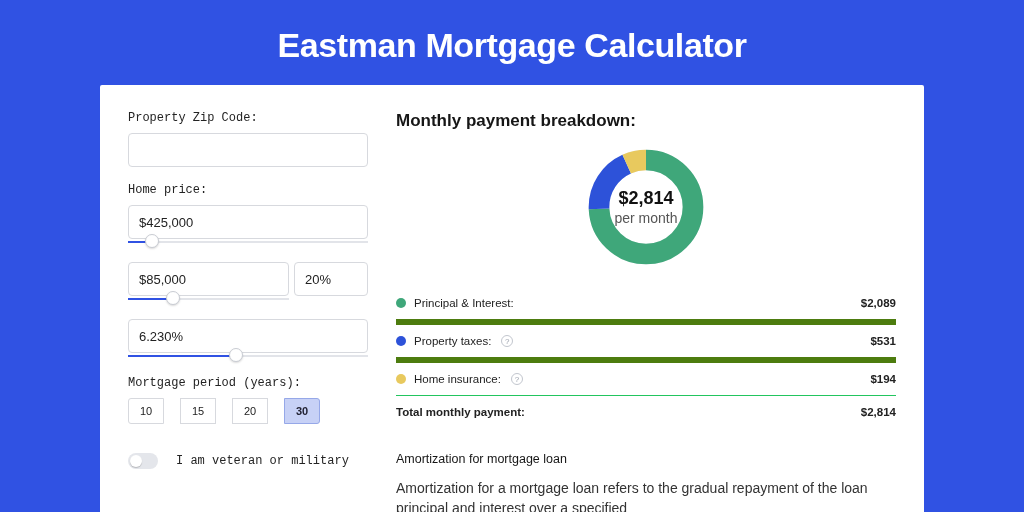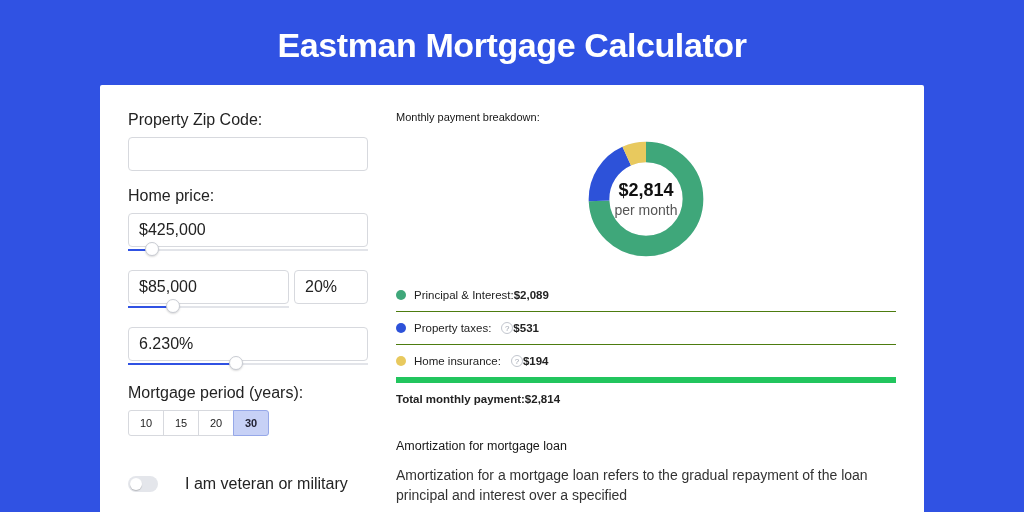--- a/index.html
+++ b/index.html
@@ -30,32 +30,33 @@
     min-height: 420px;
   }
   .left {
     width: 240px;
     flex-shrink: 0;
   }
   .right {
     flex: 1;
   }
   .field-label {
-    font-size: 16px;
+    font-size: 12px;
     color: #232323;
     margin-bottom: 8px;
     display: block;
+    font-family: Liberation Mono, monospace;
   }
   .text-input {
     width: 100%;
     height: 34px;
     border: 1px solid #d7d9de;
     border-radius: 4px;
     padding: 0 10px;
-    font-size: 16px;
+    font-size: 13px;
     color: #222;
   }
   .field { margin-bottom: 16px; }
   .slider-wrap { position: relative; height: 8px; margin-top: -1px; }
   .slider-track {
     position: absolute; left: 0; right: 0; top: 3px; height: 2px;
     background: #e2e4e9;
   }
   .slider-fill {
     position: absolute; left: 0; top: 3px; height: 2px;
@@ -63,21 +64,21 @@
   }
   .slider-thumb {
     position: absolute; top: -4px; width: 14px; height: 14px;
     background: #fff; border: 1px solid #c9ccd3; border-radius: 50%;
     box-shadow: 0 1px 2px rgba(0,0,0,.15);
     transform: translateX(-50%);
   }
   .row-two { display: flex; gap: 5px; }
   .row-two .col1 { flex: 1; }
   .row-two .col2 { width: 74px; }
-  .period-group { display: flex; }
+  .period-group { display: flex; gap: 17px; }
   .period-btn {
     flex: none;
     width: 36px; height: 26px;
     border: 1px solid #d7d9de;
     background: #fff;
     font-size: 11px;
     color: #222;
     display: flex; align-items: center; justify-content: center;
     cursor: pointer;
     margin-right: -1px;
@@ -97,55 +98,55 @@
     background: #e4e6eb; position: relative;
     flex-shrink: 0;
   }
   .toggle::after {
     content: ""; position: absolute; left: 2px; top: 2px;
     width: 12px; height: 12px; border-radius: 50%;
     background: #fff; box-shadow: 0 1px 1px rgba(0,0,0,.2);
   }
 
   .section-title {
-    font-size: 11px;
-    font-weight: 400;
+    font-size: 17px;
+    font-weight: 700;
     color: #161616;
     margin-bottom: 14px;
   }
   .donut-wrap { display: flex; justify-content: center; margin-bottom: 18px; }
   .donut { position: relative; width: 124px; height: 124px; }
   .donut svg { width: 124px; height: 124px; transform: rotate(-90deg); }
   .donut-center {
     position: absolute; inset: 0;
     display: flex; flex-direction: column;
     align-items: center; justify-content: center;
     pointer-events: none;
   }
   .donut-center .amount { font-size: 18px; font-weight: 700; color: #111; }
   .donut-center .sub { font-size: 14px; color: #555; margin-top:1px; }
 
   .legend-row {
-    display: flex; align-items: center; 
+    display: flex; align-items: center; justify-content: space-between;
     padding: 10px 0;
     font-size: 11.5px;
     color: #222;
   }
-  .legend-row + .legend-row { border-top: 1px solid #4d7c0f; }
+  .legend-row + .legend-row { border-top: 6px solid #4d7c0f; }
   .legend-left { display: flex; align-items: center; gap: 8px; }
   .dot { width: 10px; height: 10px; border-radius: 50%; flex-shrink: 0; }
   .help {
     width: 12px; height: 12px; border-radius: 50%;
     border: 1px solid #c2c6ce; color: #9aa0ab;
     font-size: 8px; display: inline-flex;
     align-items: center; justify-content: center;
     margin-left: 2px;
   }
   .legend-right { font-weight: 700; }
-  .legend-total { border-top: 6px solid #22c55e; font-weight: 700; }
+  .legend-total { border-top: 1px solid #22c55e; font-weight: 700; }
   .legend-total .legend-right { font-weight: 700; }
 
   .amort-block { margin-top: 24px; }
   .amort-title { font-size: 12.5px; font-weight: 400; color: #161616; margin-bottom: 12px; }
   .amort-body { font-size: 14px; color: #333; line-height: 1.45; }
 </style>
 </head>
 <body>
 
 <div class="outer">
@@ -200,21 +201,21 @@
         <div class="period-group">
             <div class="period-btn">10</div>
             <div class="period-btn">15</div>
             <div class="period-btn">20</div>
             <div class="period-btn selected">30</div>
           </div>
       </div>
 
       <div class="toggle-row">
         <div class="toggle"></div>
-        <span class="field-label" style="margin:17px">I am veteran or military</span>
+        <span class="field-label" style="margin:8px">I am veteran or military</span>
       </div>
 
     </div>
 
     <div class="right">
 
       <div class="section-title">Monthly payment breakdown:</div>
 
       <div class="donut-wrap">
         <div class="donut">

